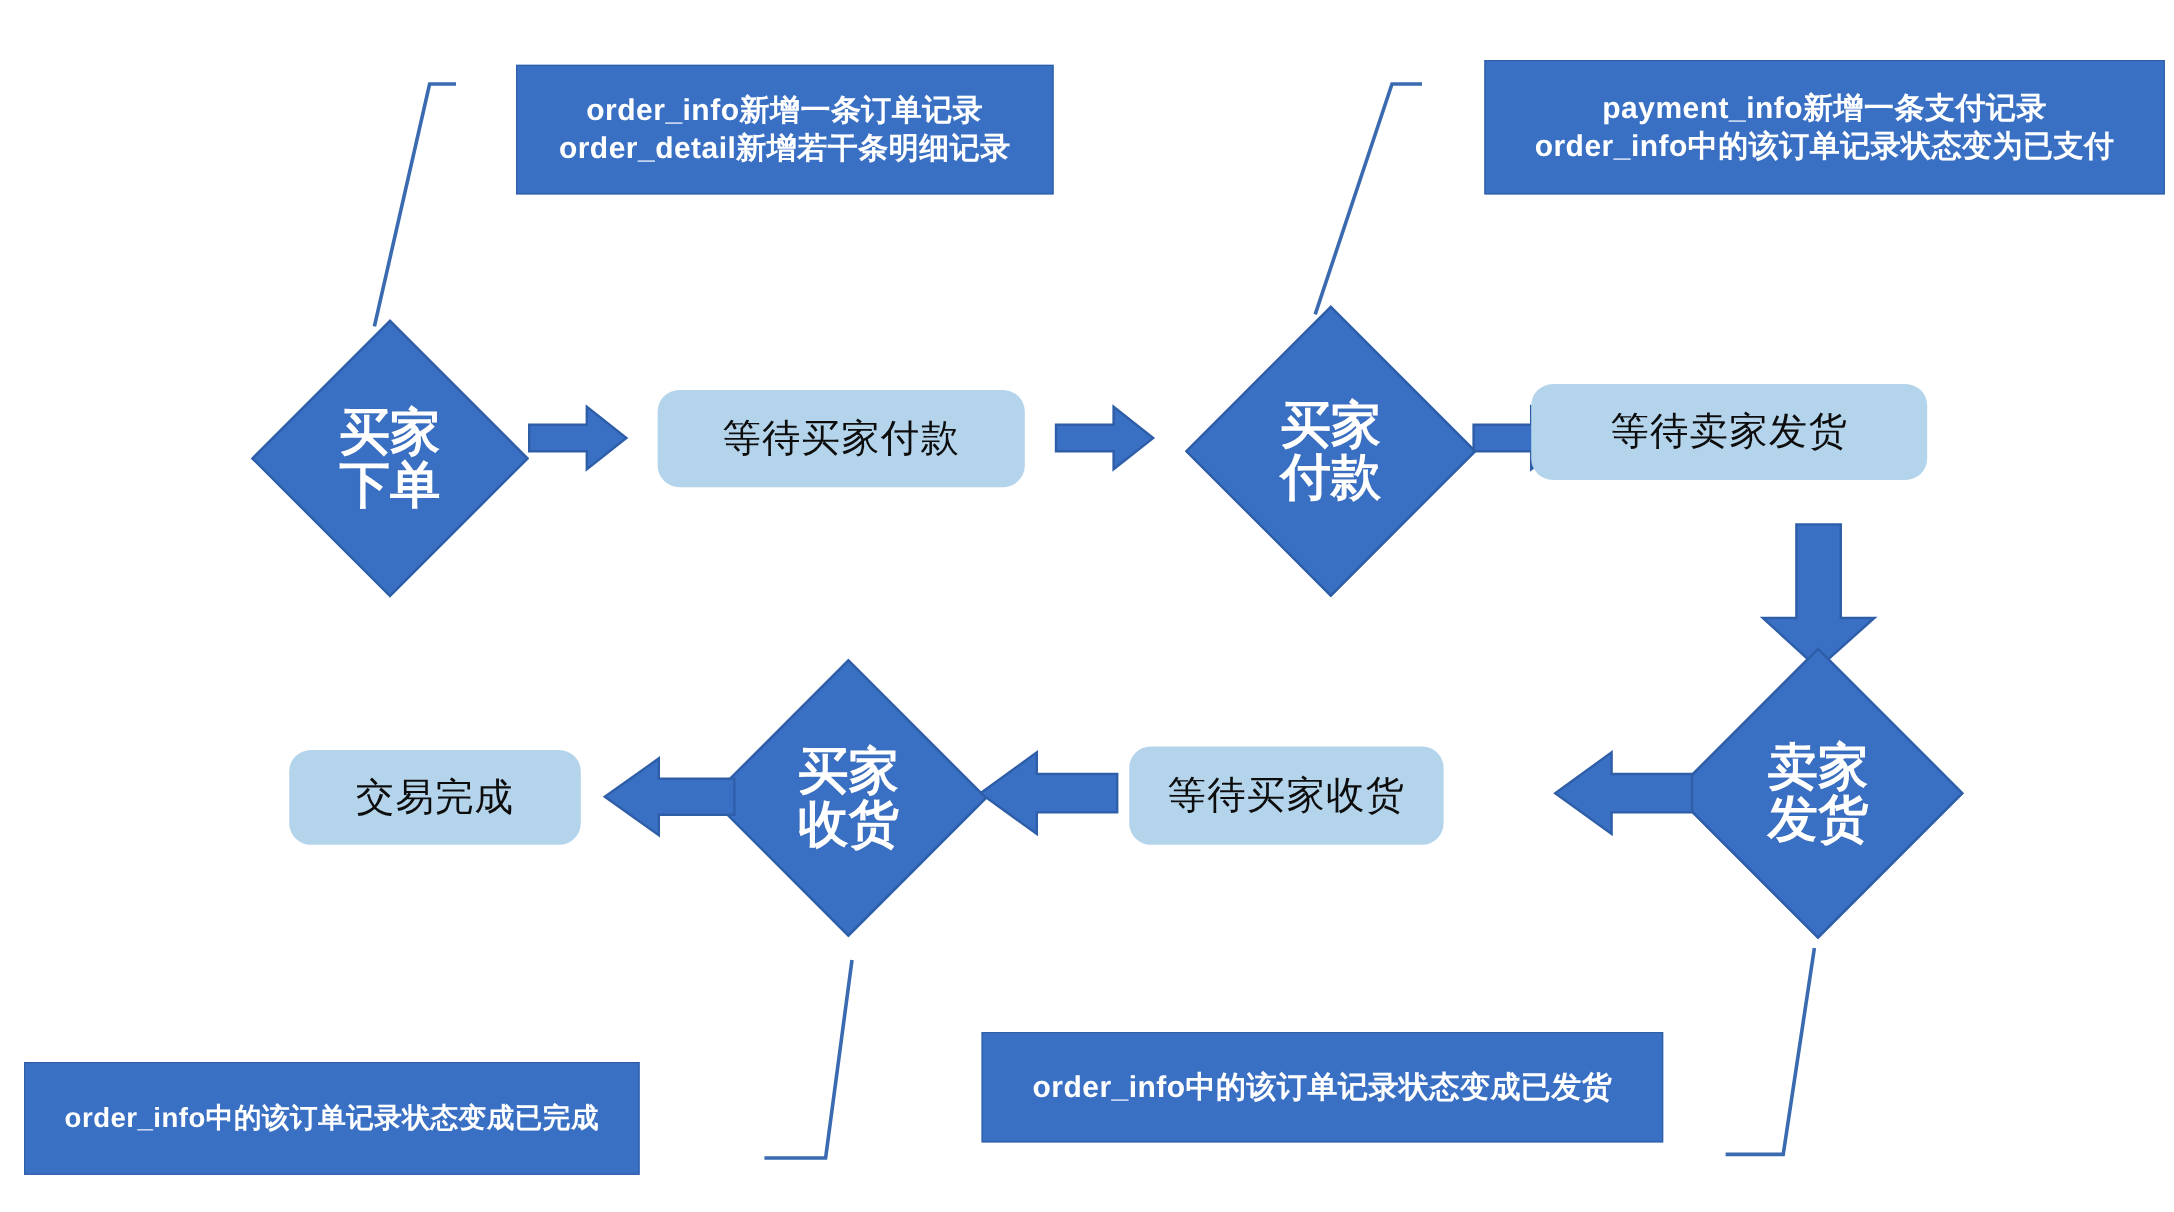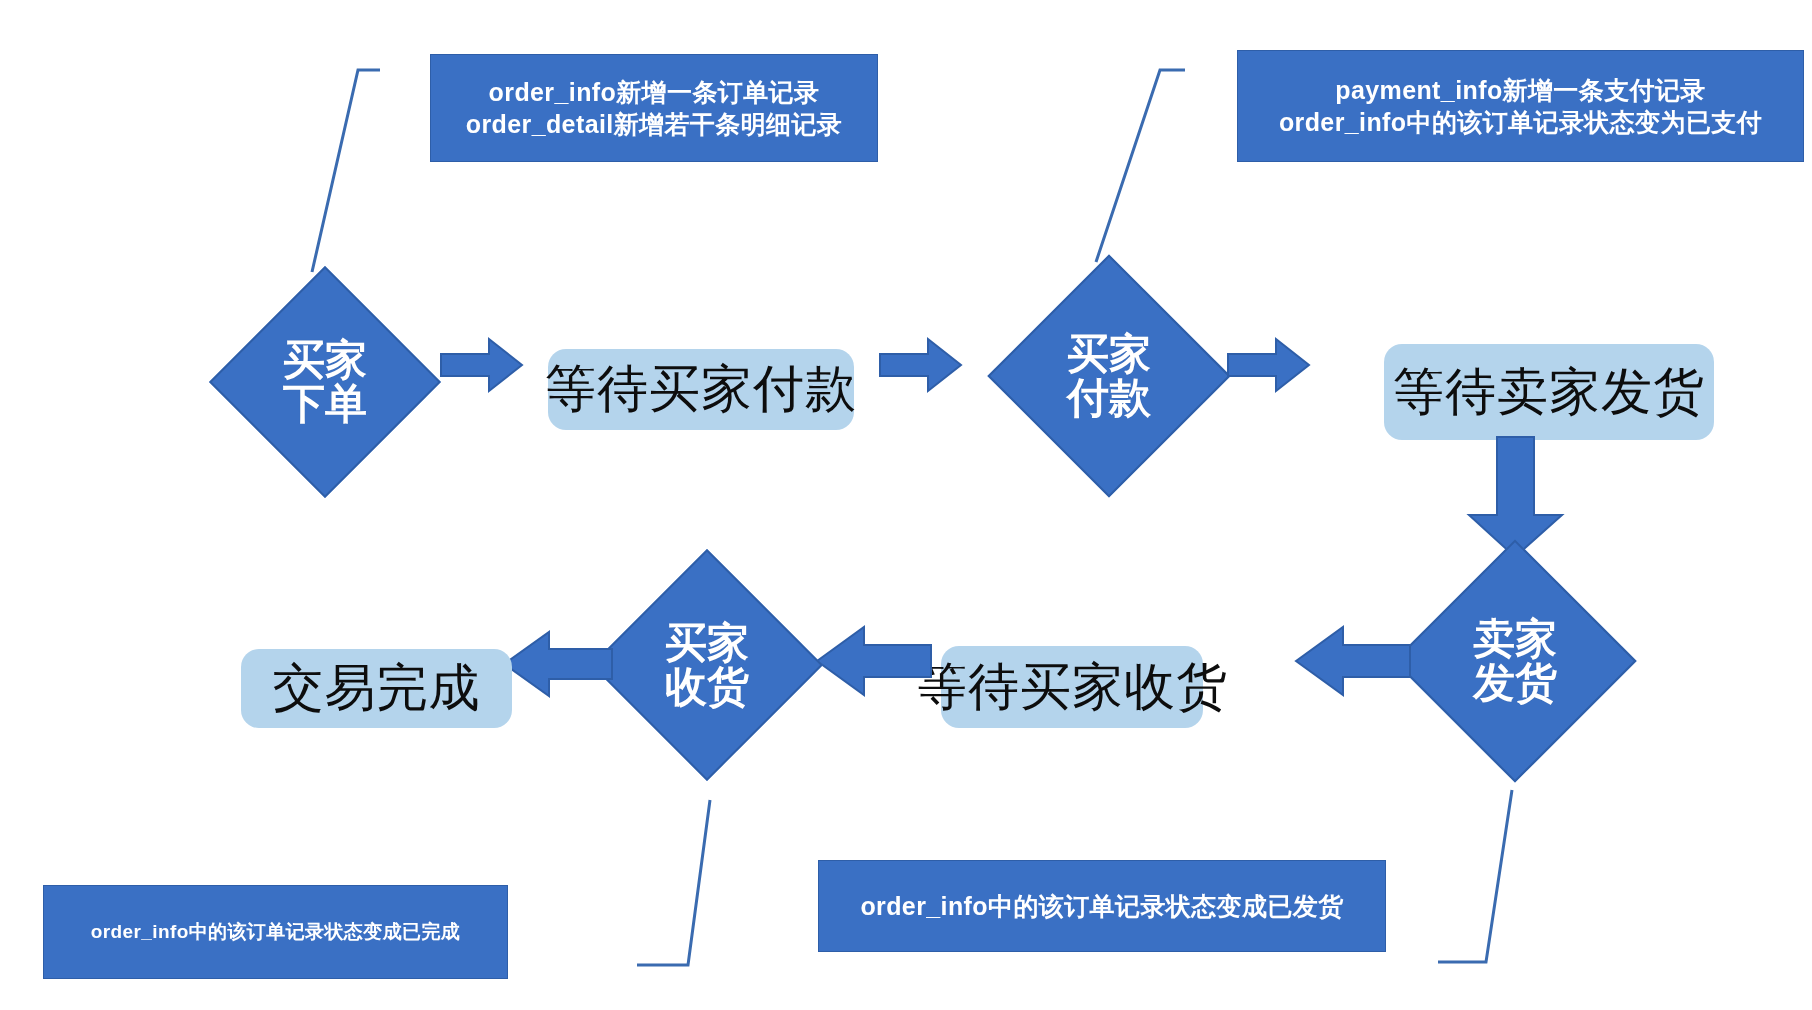--- a/index.html
+++ b/index.html
@@ -78,25 +78,24 @@
   
   .state {
     position: absolute;
     box-sizing: border-box;
     background: #B4D4EC;
     border-radius: 18px;
     color: #0d0d0d;
     display: flex;
     align-items: center;
     justify-content: center;
-    font-size: 51px;
+    font-size: 32px;
     font-weight: 400;
     white-space: nowrap;
     letter-spacing: 1px;
-    margin-top: 24px;
   }
 
   
   .arrow { position: absolute; }
   .arrow svg { display: block; overflow: visible; }
 </style>
 </head>
 <body>
 
 <div id="canvas">
@@ -111,21 +110,21 @@
   <div class="callout" style="left:430px; top:54px; width:448px; height:108px; font-size:25px;">
     <span class="ln">order_info新增一条订单记录</span>
     <span class="ln">order_detail新增若干条明细记录</span>
   </div>
 
   <div class="callout" style="left:1237px; top:50px; width:567px; height:112px; font-size:25px;">
     <span class="ln">payment_info新增一条支付记录</span>
     <span class="ln">order_info中的该订单记录状态变为已支付</span>
   </div>
 
-  <div class="callout" style="left:20px; top:885px; width:465px; height:94px; font-size:19px;margin-left:23px;">
+  <div class="callout" style="left:20px; top:885px; width:513px; height:94px; font-size:23px;">
     <span class="ln">order_info中的该订单记录状态变成已完成</span>
   </div>
 
   <div class="callout" style="left:818px; top:860px; width:568px; height:92px; font-size:25px;">
     <span class="ln">order_info中的该订单记录状态变成已发货</span>
   </div>
 
   <div class="diamond" style="left:243px; top:300px; width:164px; height:164px;">
     <div class="dshape"></div>
     <div class="dlabel">
@@ -155,21 +154,21 @@
       <span>付款</span>
     </div>
   </div>
 
   <div class="arrow" style="left:1228px; top:337px; width:82px; height:56px;">
     <svg viewBox="0 0 82 56" width="82" height="56">
       <polygon points="0,17 48,17 48,2 81,28 48,54 48,39 0,39" fill="#3A70C4" stroke="#2E5EA8" stroke-width="2"></polygon>
     </svg>
   </div>
 
-  <div class="state" style="left:1384px; top:320px; width:330px; height:96px;">等待卖家发货</div>
+  <div class="state" style="left:1276px; top:320px; width:330px; height:80px;">等待卖家发货</div>
 
   <div class="arrow" style="left:1467px; top:437px; width:98px; height:122px;">
     <svg viewBox="0 0 98 122" width="98" height="122">
       <polygon points="30,0 67,0 67,78 95,78 48,120 2,78 30,78" fill="#3A70C4" stroke="#2E5EA8" stroke-width="2"></polygon>
     </svg>
   </div>
 
   <div class="diamond" style="left:1429px; top:575px; width:172px; height:172px;">
     <div class="dshape"></div>
     <div class="dlabel">
@@ -199,15 +198,15 @@
       <span>收货</span>
     </div>
   </div>
 
   <div class="arrow" style="left:503px; top:630px; width:110px; height:68px;">
     <svg viewBox="0 0 110 68" width="110" height="68">
       <polygon points="1,34 46,2 46,19 109,19 109,49 46,49 46,66" fill="#3A70C4" stroke="#2E5EA8" stroke-width="2"></polygon>
     </svg>
   </div>
 
-  <div class="state" style="left:241px; top:625px; width:271px; height:79px;">交易完成</div>
+  <div class="state" style="left:241px; top:625px; width:243px; height:79px;">交易完成</div>
 
 </div>
 
 </body></html>

